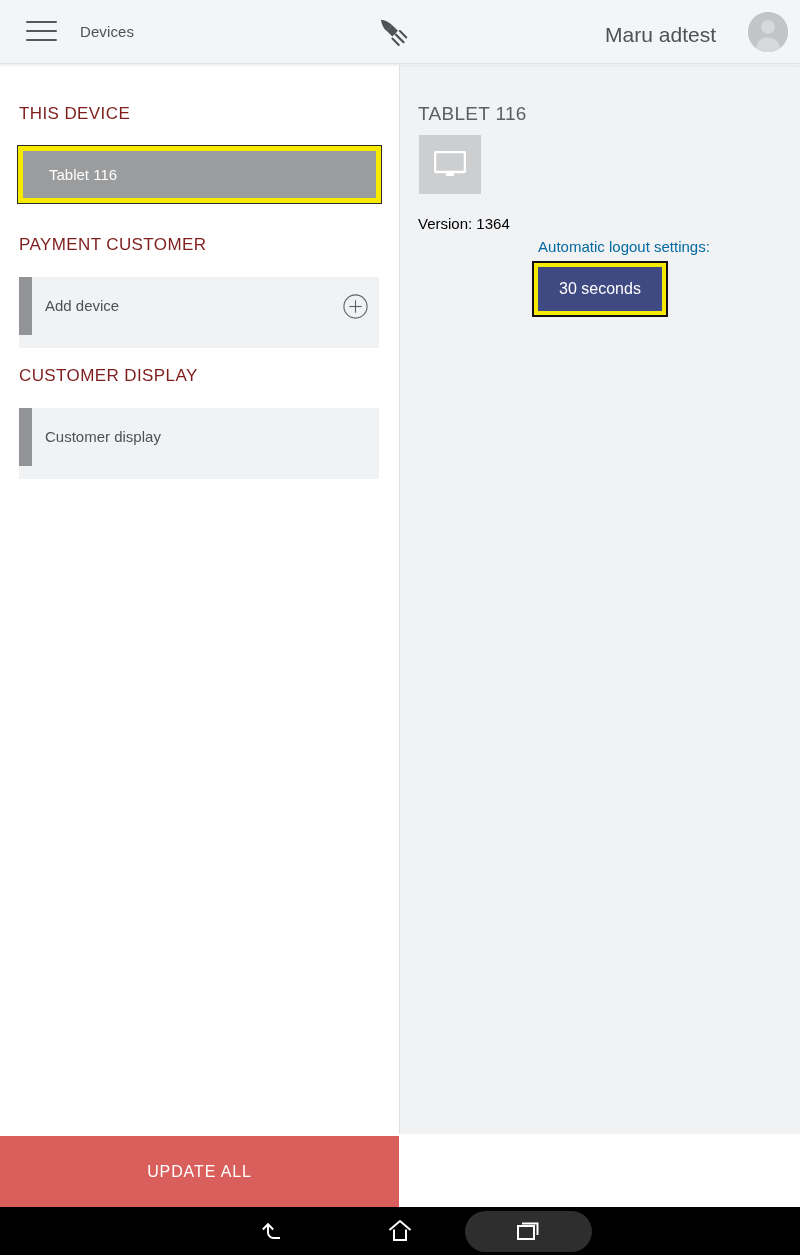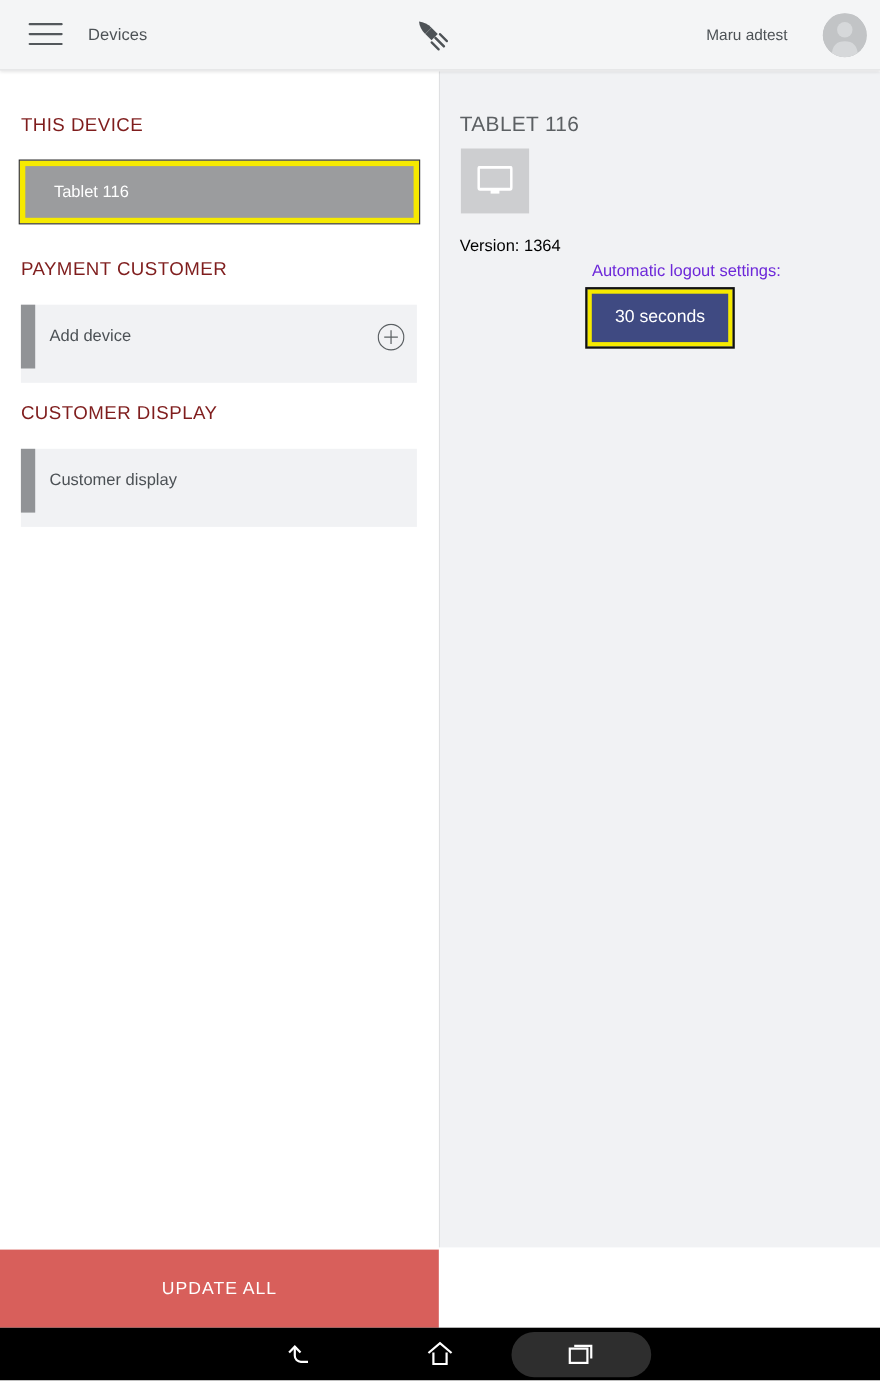--- a/index.html
+++ b/index.html
@@ -56,21 +56,21 @@
 
   .app-logo {
     position: absolute;
     left: 372px; top: 12px;
     width: 44px; height: 40px;
   }
 
   .header-user {
     position: absolute;
     right: 84px; top: 23px;
-    font-size: 14px;
+    font-size: 21px;
     color: #4d5256;
   }
 
   .avatar {
     position: absolute;
     right: 12px; top: 12px;
     width: 40px; height: 40px;
     border-radius: 50%;
     background: #c2c4c6;
     overflow: hidden;
@@ -179,21 +179,21 @@
     left: 18px; top: 150px;
     font-size: 15px;
     color: #000000;
   }
   .rp-logout-label {
     position: absolute;
     left: 0; top: 173px;
     width: 400px;
     text-align: center;
     font-size: 15px;
-    color: #6d28d9;
+    color: #0369a1;
     padding-left: 48px;
   }
 
   .logout-btn {
     position: absolute;
     left: 134px; top: 198px;
     width: 132px; height: 52px;
     background: #3f4a82;
     border: 4px solid #f6ea00;
     outline: 2px solid #111111;

